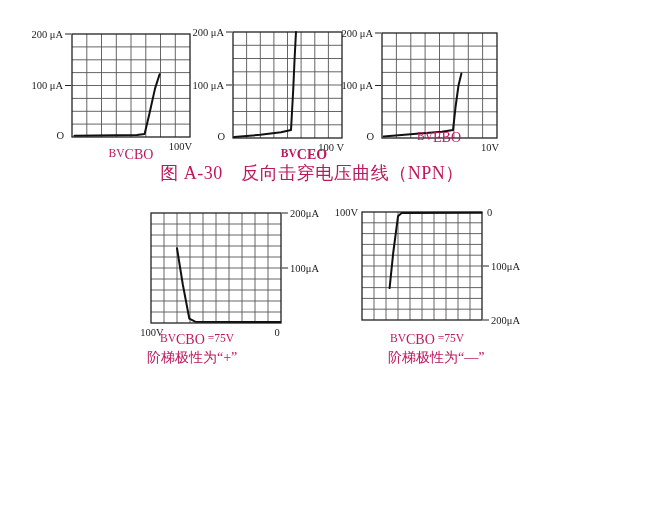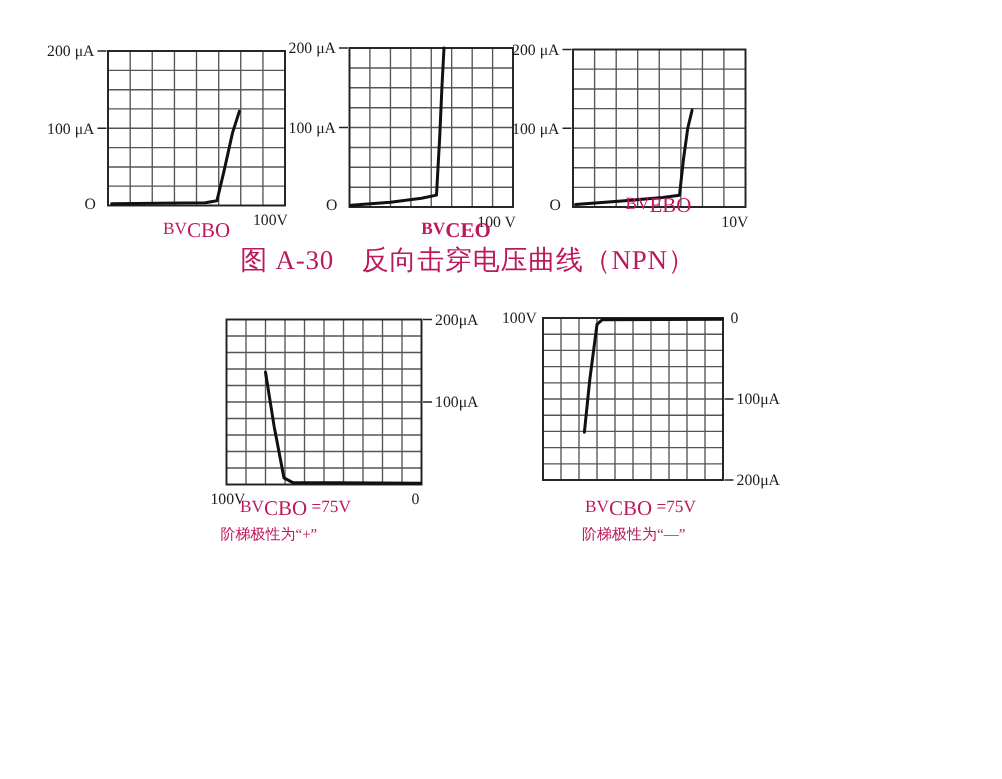--- a/index.html
+++ b/index.html
@@ -11,21 +11,21 @@
   #plots text{font-family:"Liberation Serif","DejaVu Serif",serif;font-size:10.5px;fill:#1c1c1c;}
   .fig-caption{
     position:absolute;left:2px;width:620px;text-align:center;
     font-size:18px;letter-spacing:0.5px;white-space:nowrap;
   }
   #cap-a30{top:161px;}
   #cap-a31{top:366px;}
   .axis-cap{position:absolute;font-size:11.5px;white-space:nowrap;}
   .axis-cap.centered{transform:translateX(-50%);}
   .axis-cap sub,.rline sub{font-size:14px;vertical-align:-2px;letter-spacing:0;}
-  .note{position:absolute;font-size:10px;white-space:nowrap;}
+  .note{position:absolute;font-size:14px;white-space:nowrap;}
   #readings{position:absolute;left:66px;top:398px;font-size:13.5px;line-height:20.7px;}
   .rline{white-space:nowrap;}
   .rline i{font-style:italic;}
   .rprefix{display:inline-block;width:46px;}
   #para{
     position:absolute;left:32px;top:461px;margin:0;font-size:13.5px;white-space:nowrap;
   }
 </style>
 </head>
 <body>

